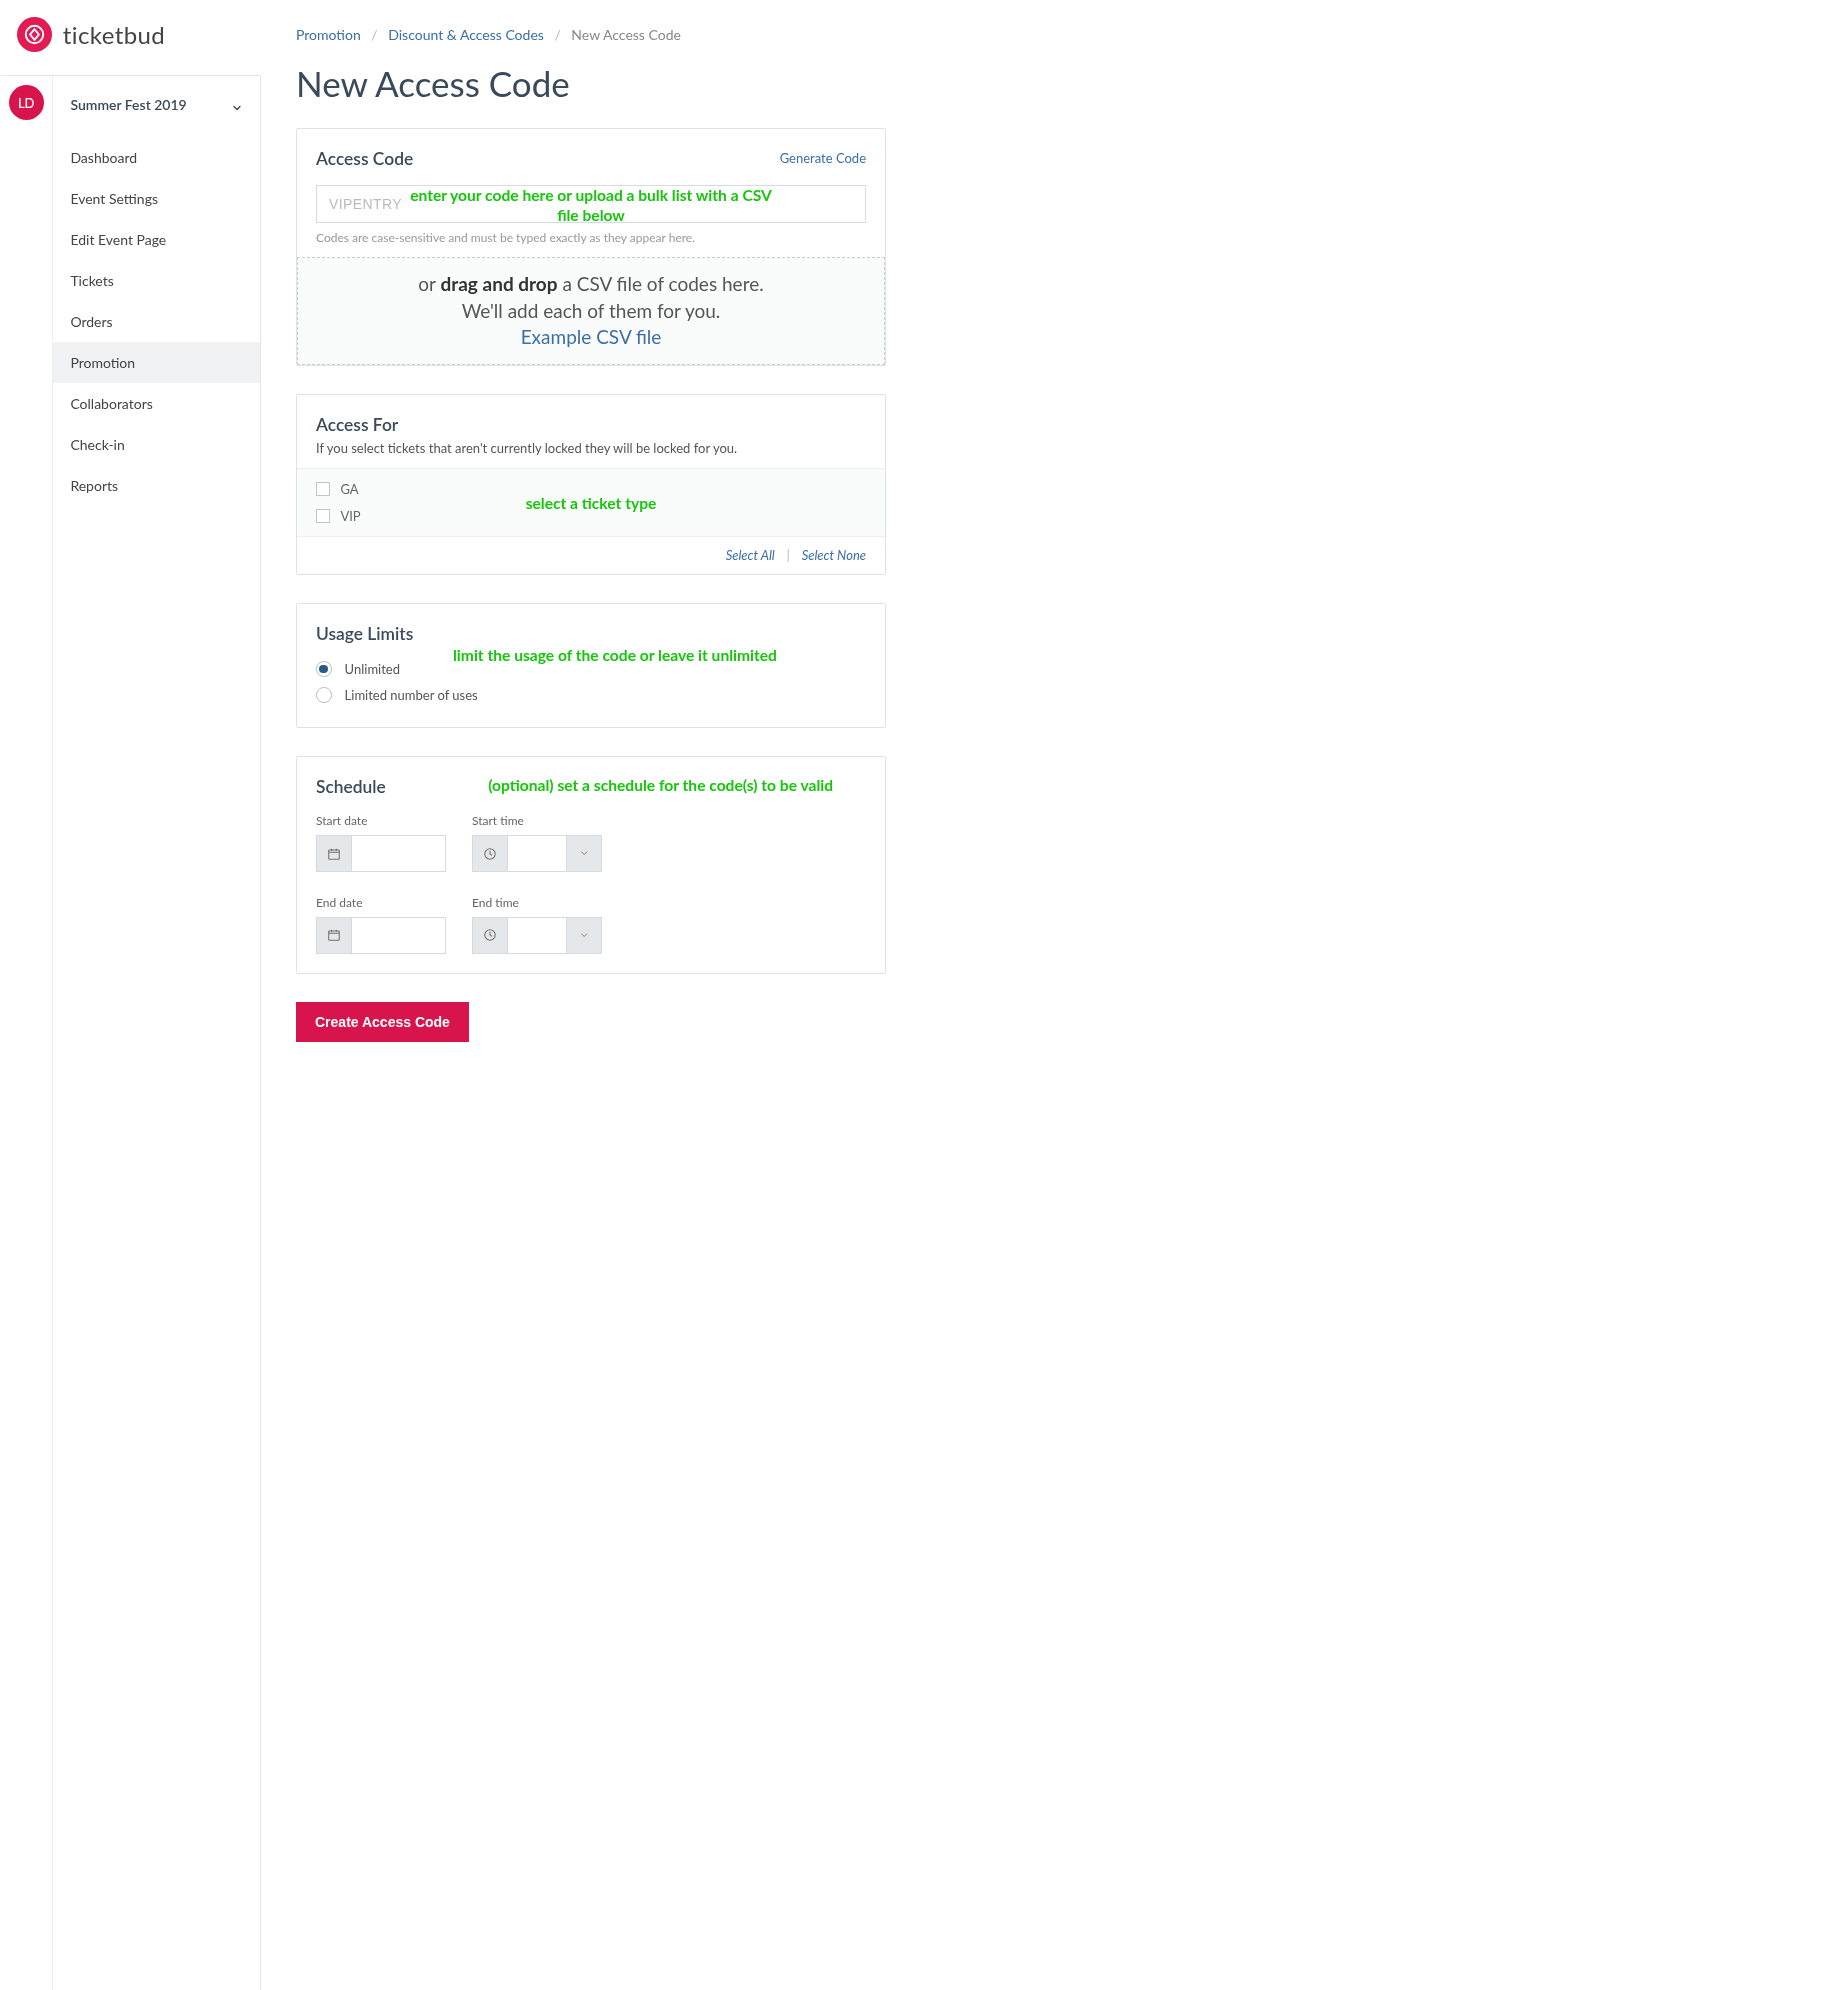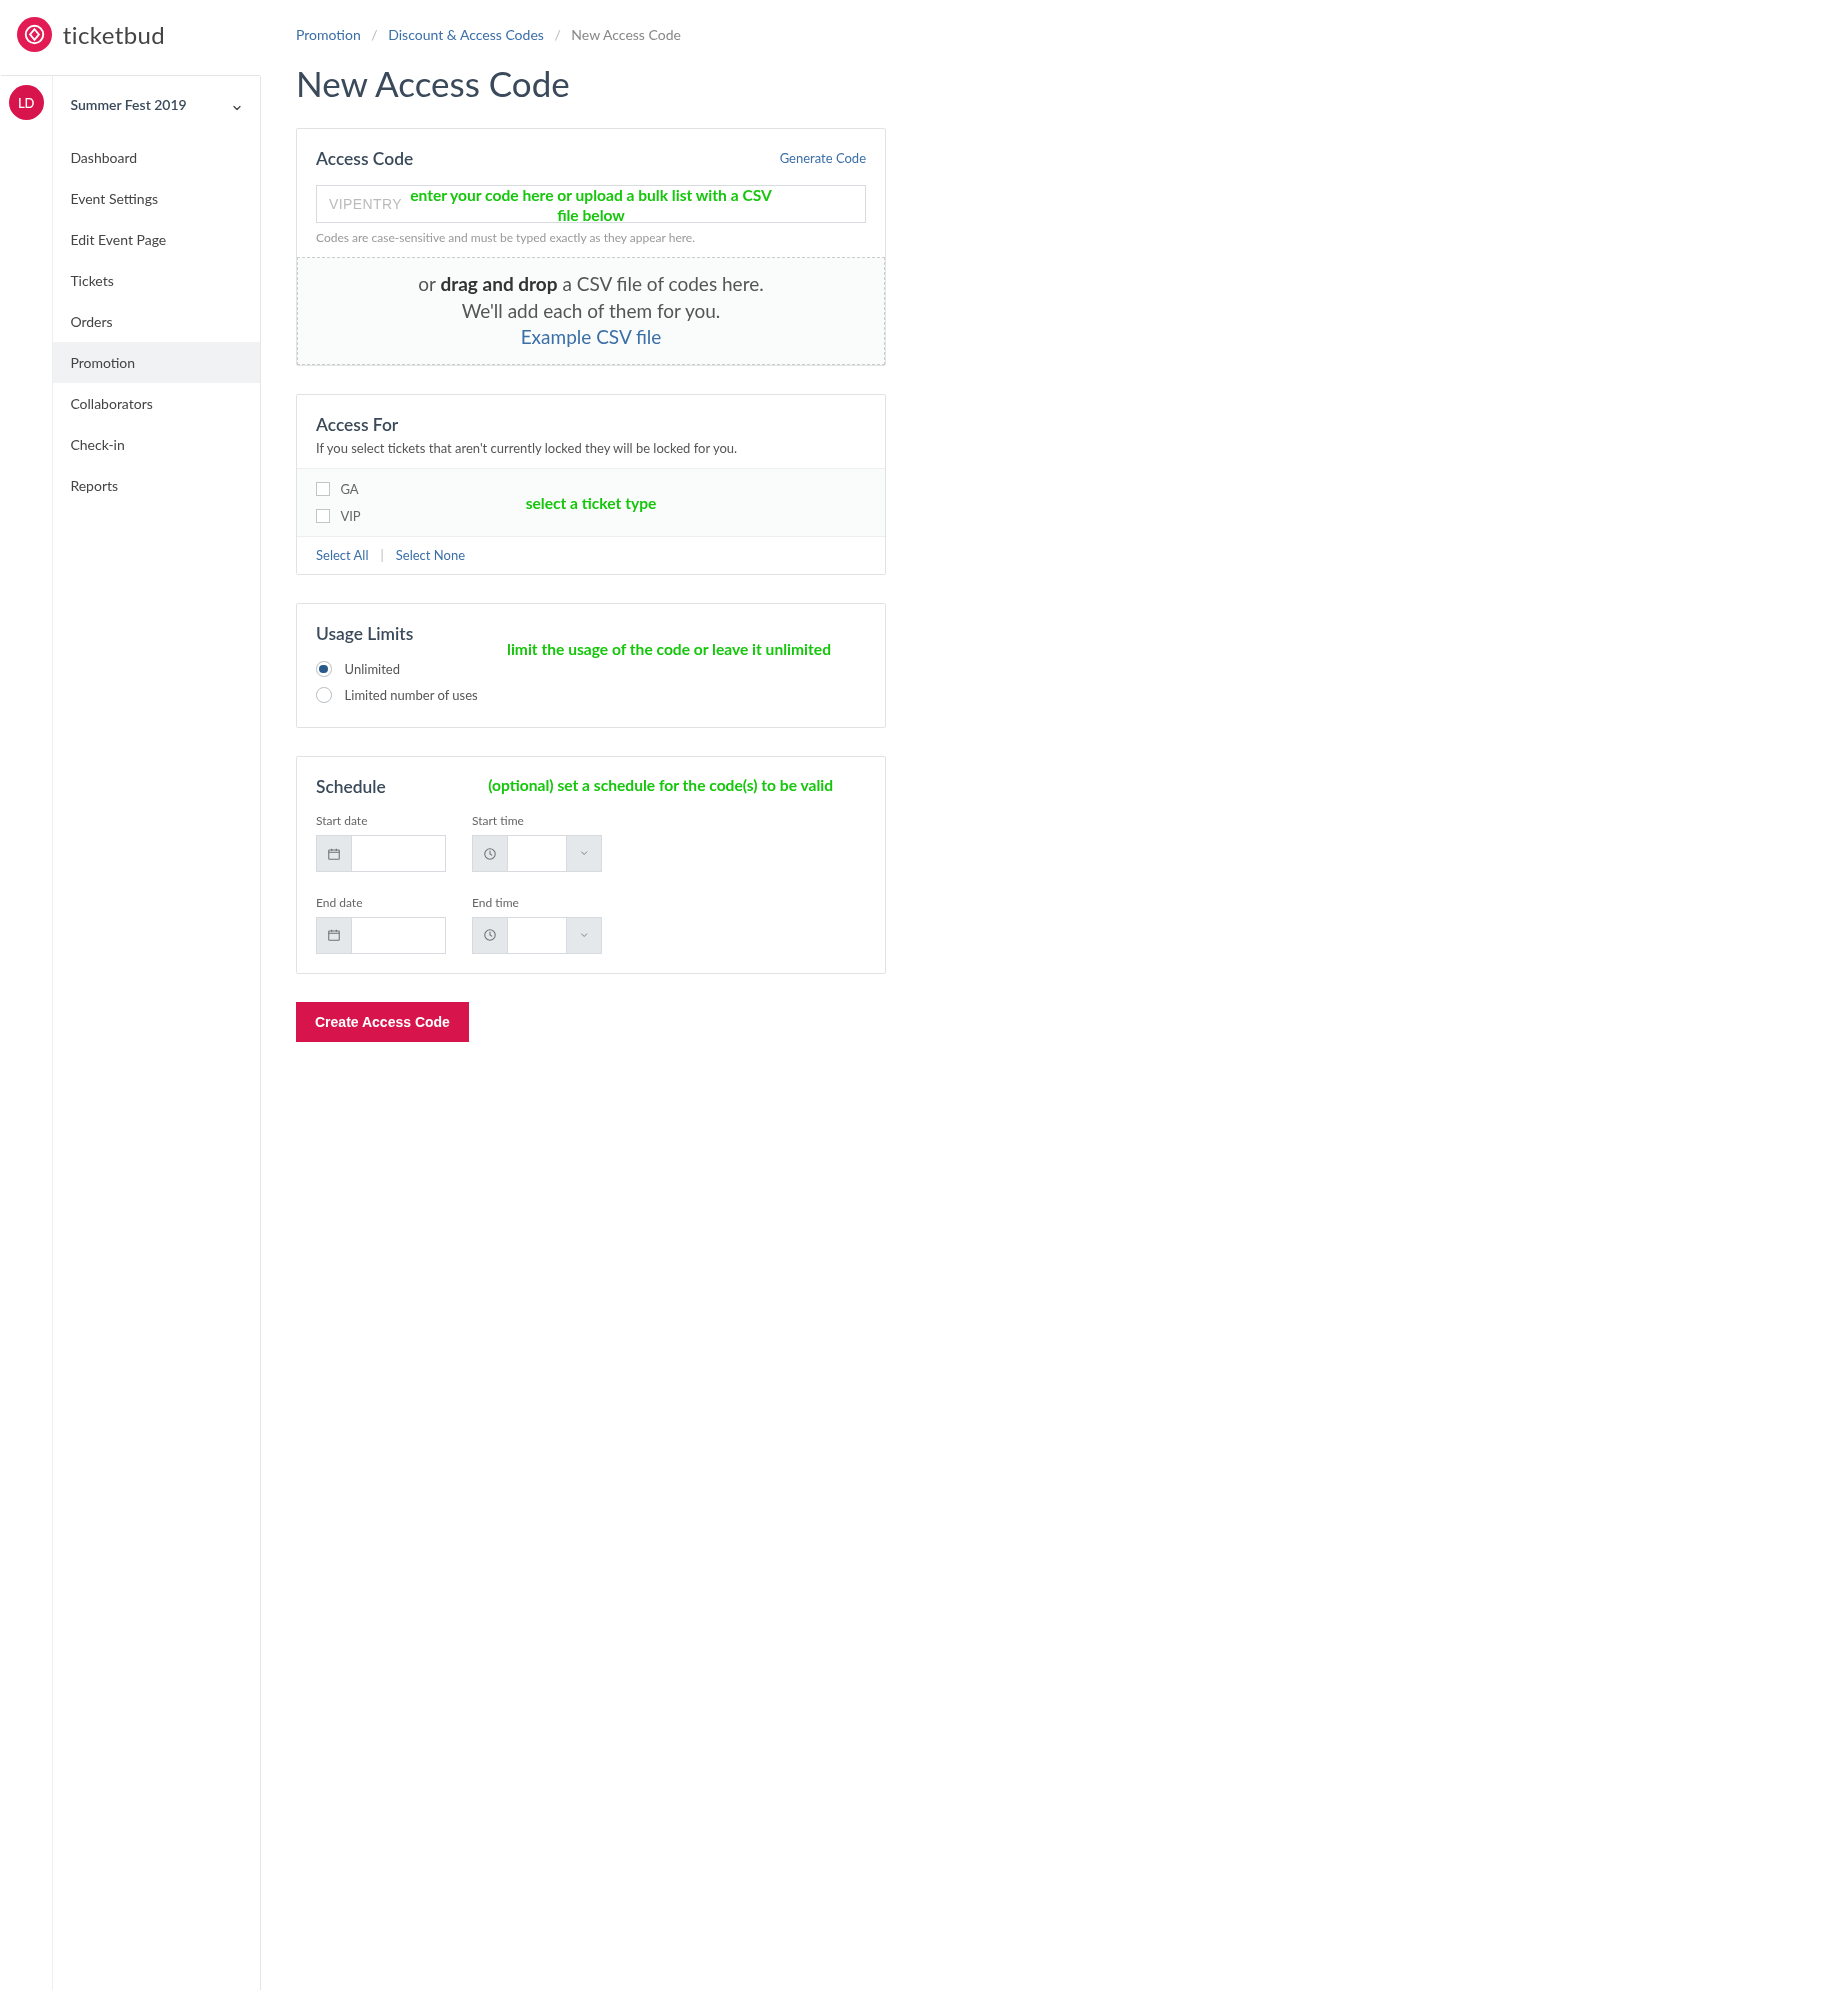--- a/index.html
+++ b/index.html
@@ -199,22 +199,24 @@
       padding: 5.2px 0;
     }
     .cb {
       width: 14px; height: 14px;
       border: 0.9px solid #c0c5ca;
       background: #fff;
       cursor: pointer;
     }
     .tkt-label { color: #666; font-size: 13px; }
     .select-row {
+      text-align: right;
       padding: 10.4px 19px;
       font-size: 13px;
+      font-style: italic;
     }
     .select-row .link { color: #3b6fa8; cursor: pointer; }
     .select-row .div { color: #bbb; margin: 0 8.7px; }
     .annot.a2 { left: 50%; top: 50%; transform: translate(-50%, -50%); }
 
     
     .radio-row {
       display: flex; align-items: center; gap: 13px;
       padding: 5.2px 0;
     }
@@ -225,21 +227,21 @@
       display: flex; align-items: center; justify-content: center;
       cursor: pointer;
     }
     .radio.checked::after {
       content: "";
       width: 8.7px; height: 8.7px;
       background: #2a5a8a;
       border-radius: 50%;
     }
     .radio-label { color: #555; font-size: 13px; }
-    .annot.a3 { left: 156px; right: 0; top: 35px; text-align: center; width: auto; }
+    .annot.a3 { left: 156px; right: 0; top: 41px; text-align: left; width: auto; }
 
     
     .sched-grid {
       display: grid;
       grid-template-columns: 130px 130px;
       gap: 22.6px 26px;
       margin-top: 15.6px;
     }
     .field-label { font-size: 12px; color: #666; margin-bottom: 7px; }
     .combo {

